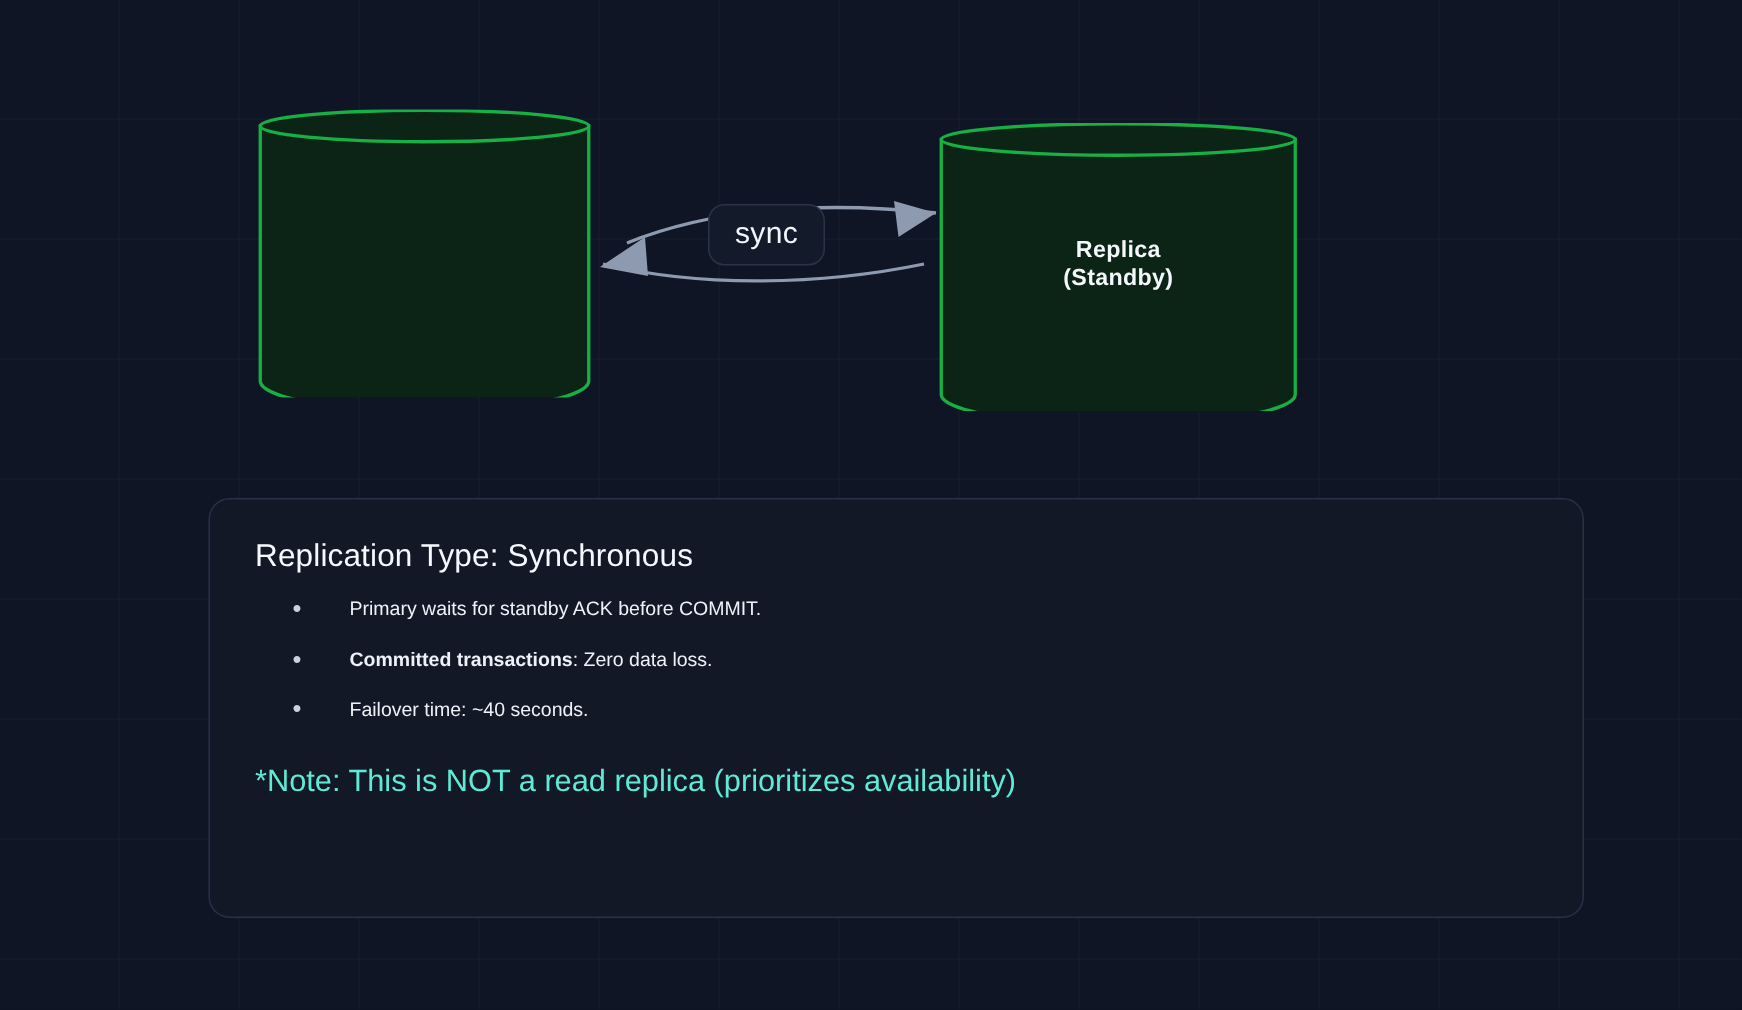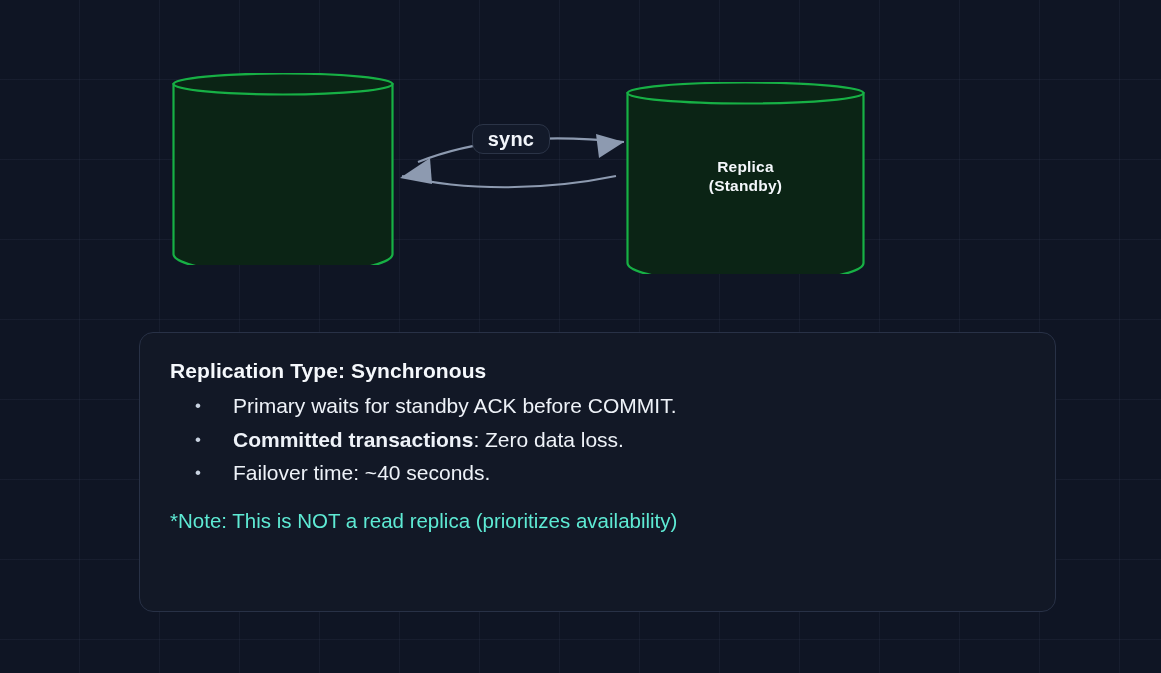--- a/index.html
+++ b/index.html
@@ -49,31 +49,30 @@
   #sync-svg {
     position: absolute;
     left: 388px;
     top: 120px;
     width: 245px;
     height: 80px;
   }
   #sync-chip {
     position: absolute;
     left: 472px;
-    top: 124px;
+    top: 136px;
     width: 78px;
-    height: 30px;
+    height: 41px;
     border-radius: 11px;
     background: #131a2a;
     border: 1.4px solid #2b3447;
     box-sizing: border-box;
     display: flex;
     align-items: center;
     justify-content: center;
-    font-weight: bold;
   }
   #sync-chip span {
     color: #f2f5fa;
     font-size: 20px;
     letter-spacing: 0.2px;
   }
 
   #info-panel {
     position: absolute;
     left: 139px;
@@ -81,34 +80,34 @@
     width: 917px;
     height: 280px;
     box-sizing: border-box;
     border-radius: 14px;
     background: #121826;
     border: 1.3px solid #283146;
     padding: 26px 30px 0 30px;
   }
   #panel-title {
     color: #f5f8fc;
-    font-weight: bold;
+    font-weight: normal;
     font-size: 21px;
     letter-spacing: 0.1px;
     margin: 0 0 6px 0;
   }
   ul.bullets {
     list-style: none;
     margin: 0;
     padding: 0;
   }
   ul.bullets li {
     position: relative;
     color: #eef2f8;
-    font-size: 21px;
+    font-size: 13px;
     line-height: 33.5px;
     padding-left: 63px;
   }
   ul.bullets li::before {
     content: "\2022";
     position: absolute;
     left: 25px;
     color: #c8d2e0;
     font-size: 17px;
   }

